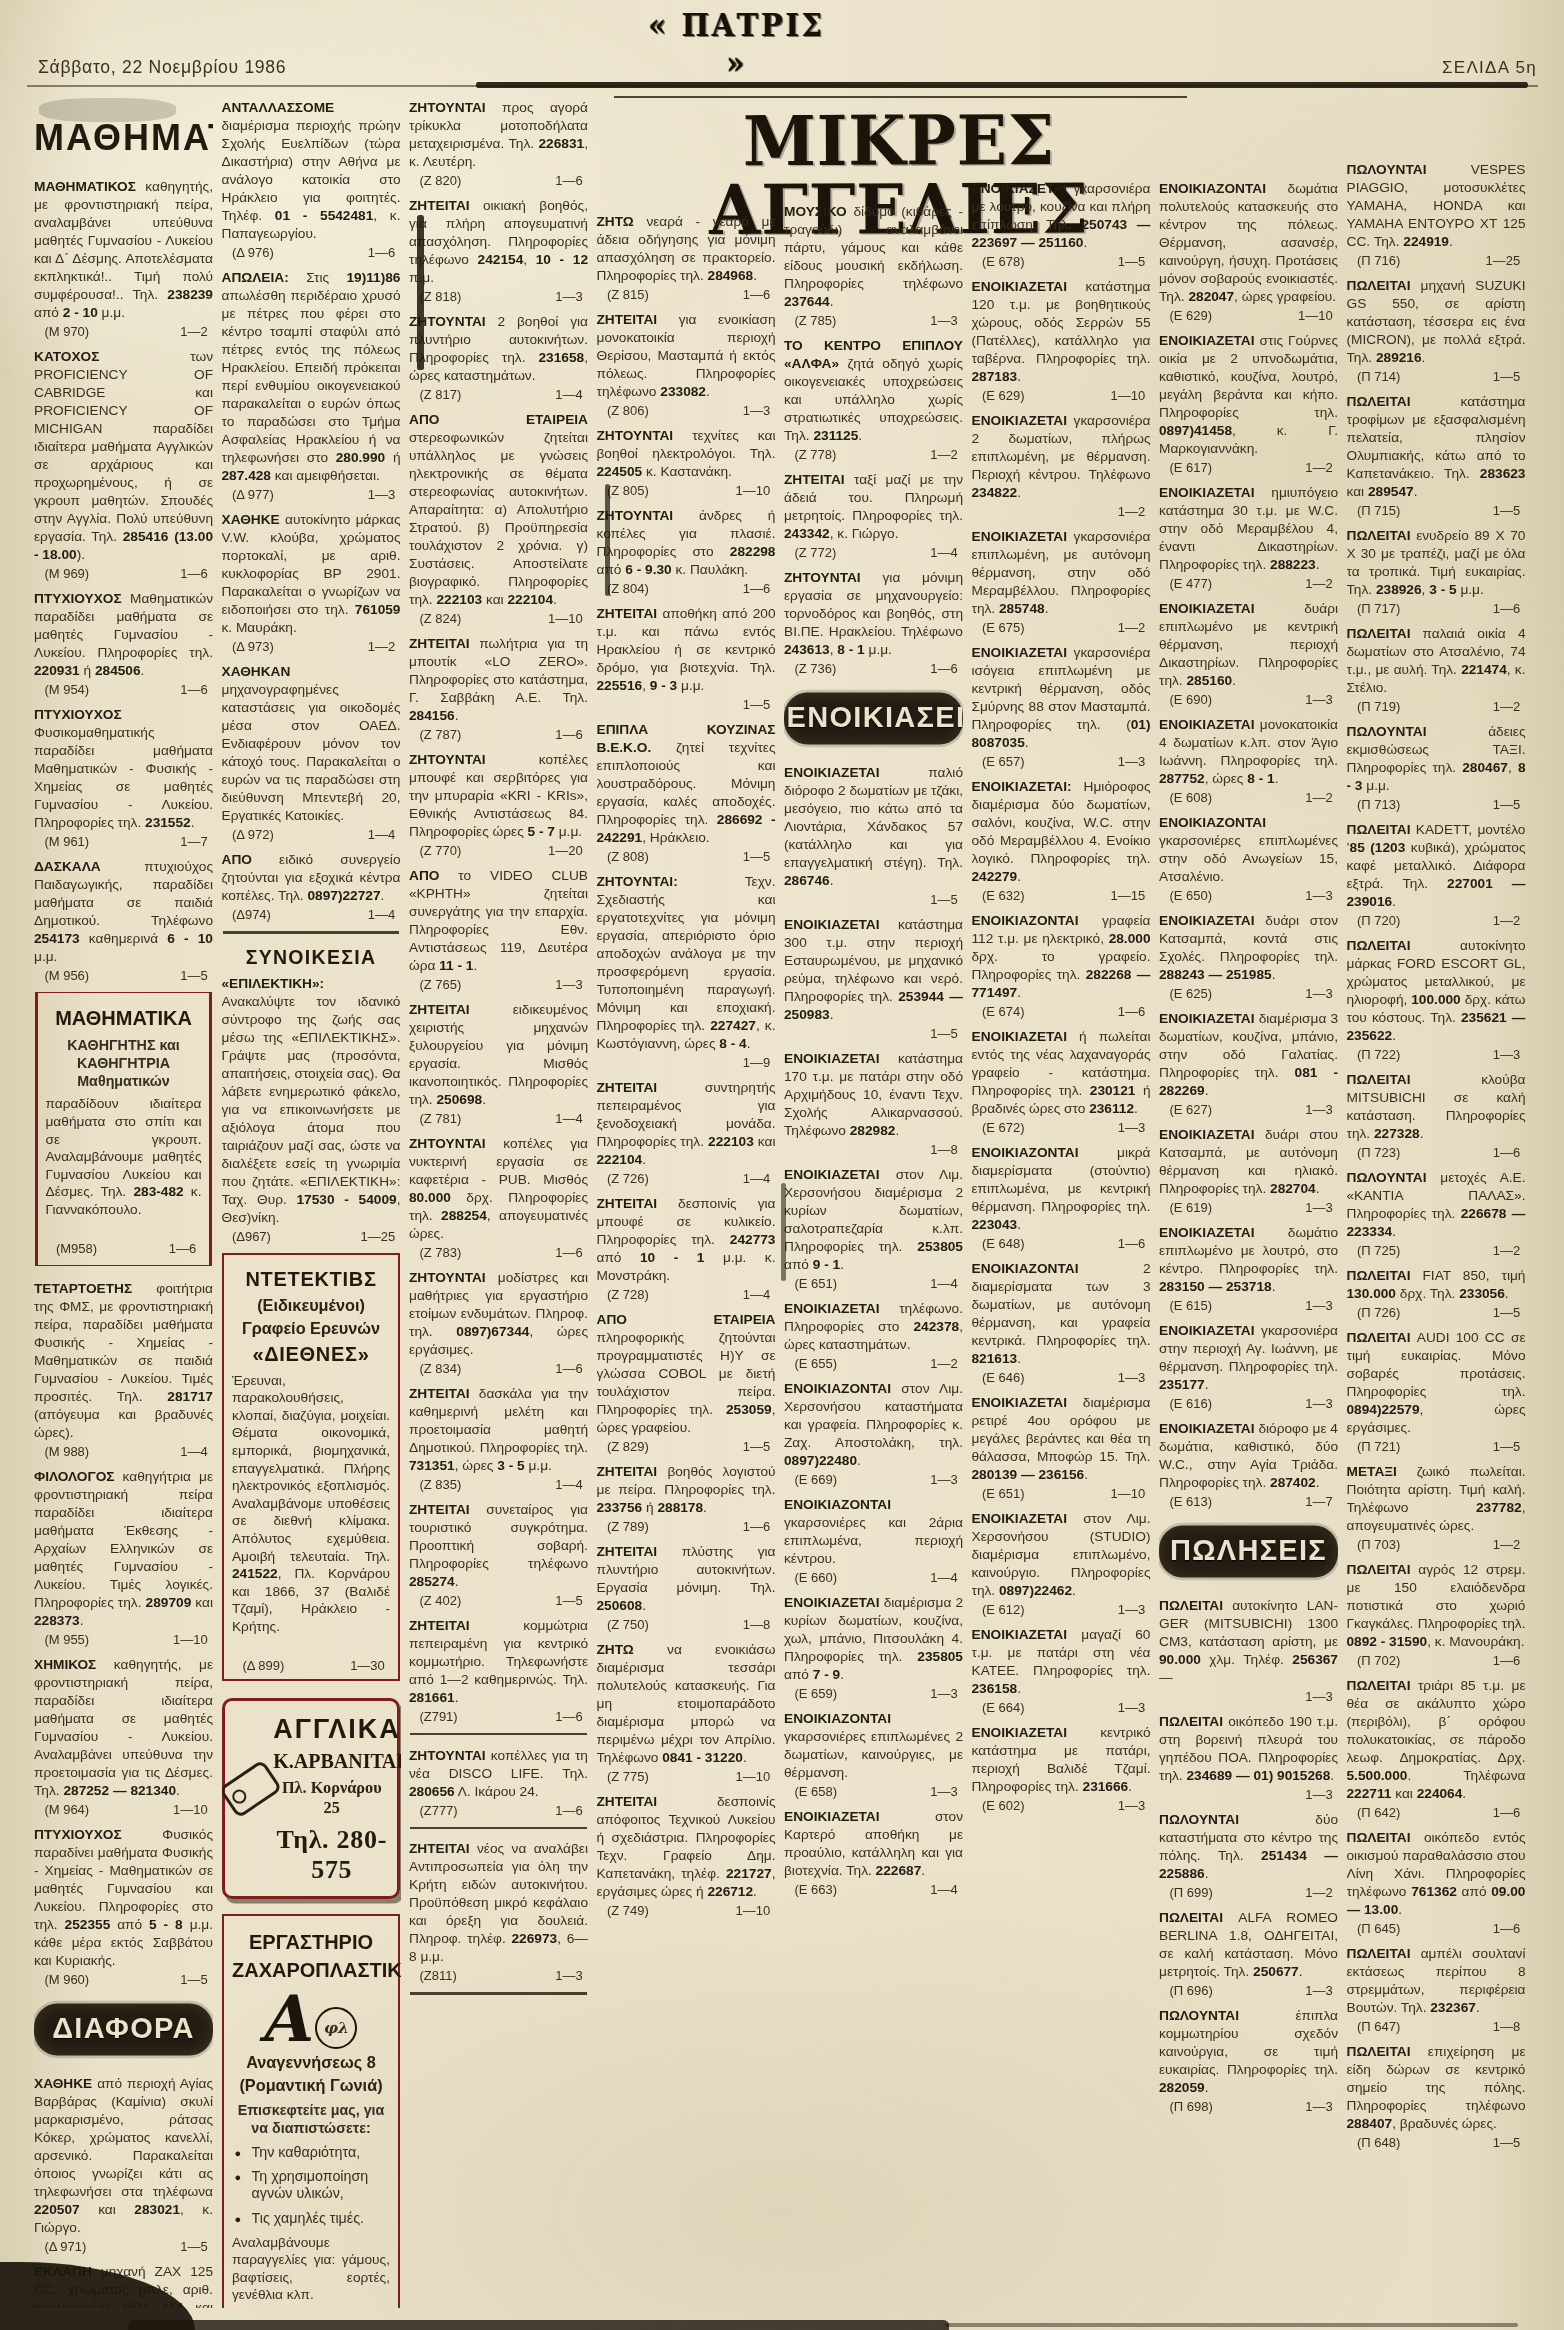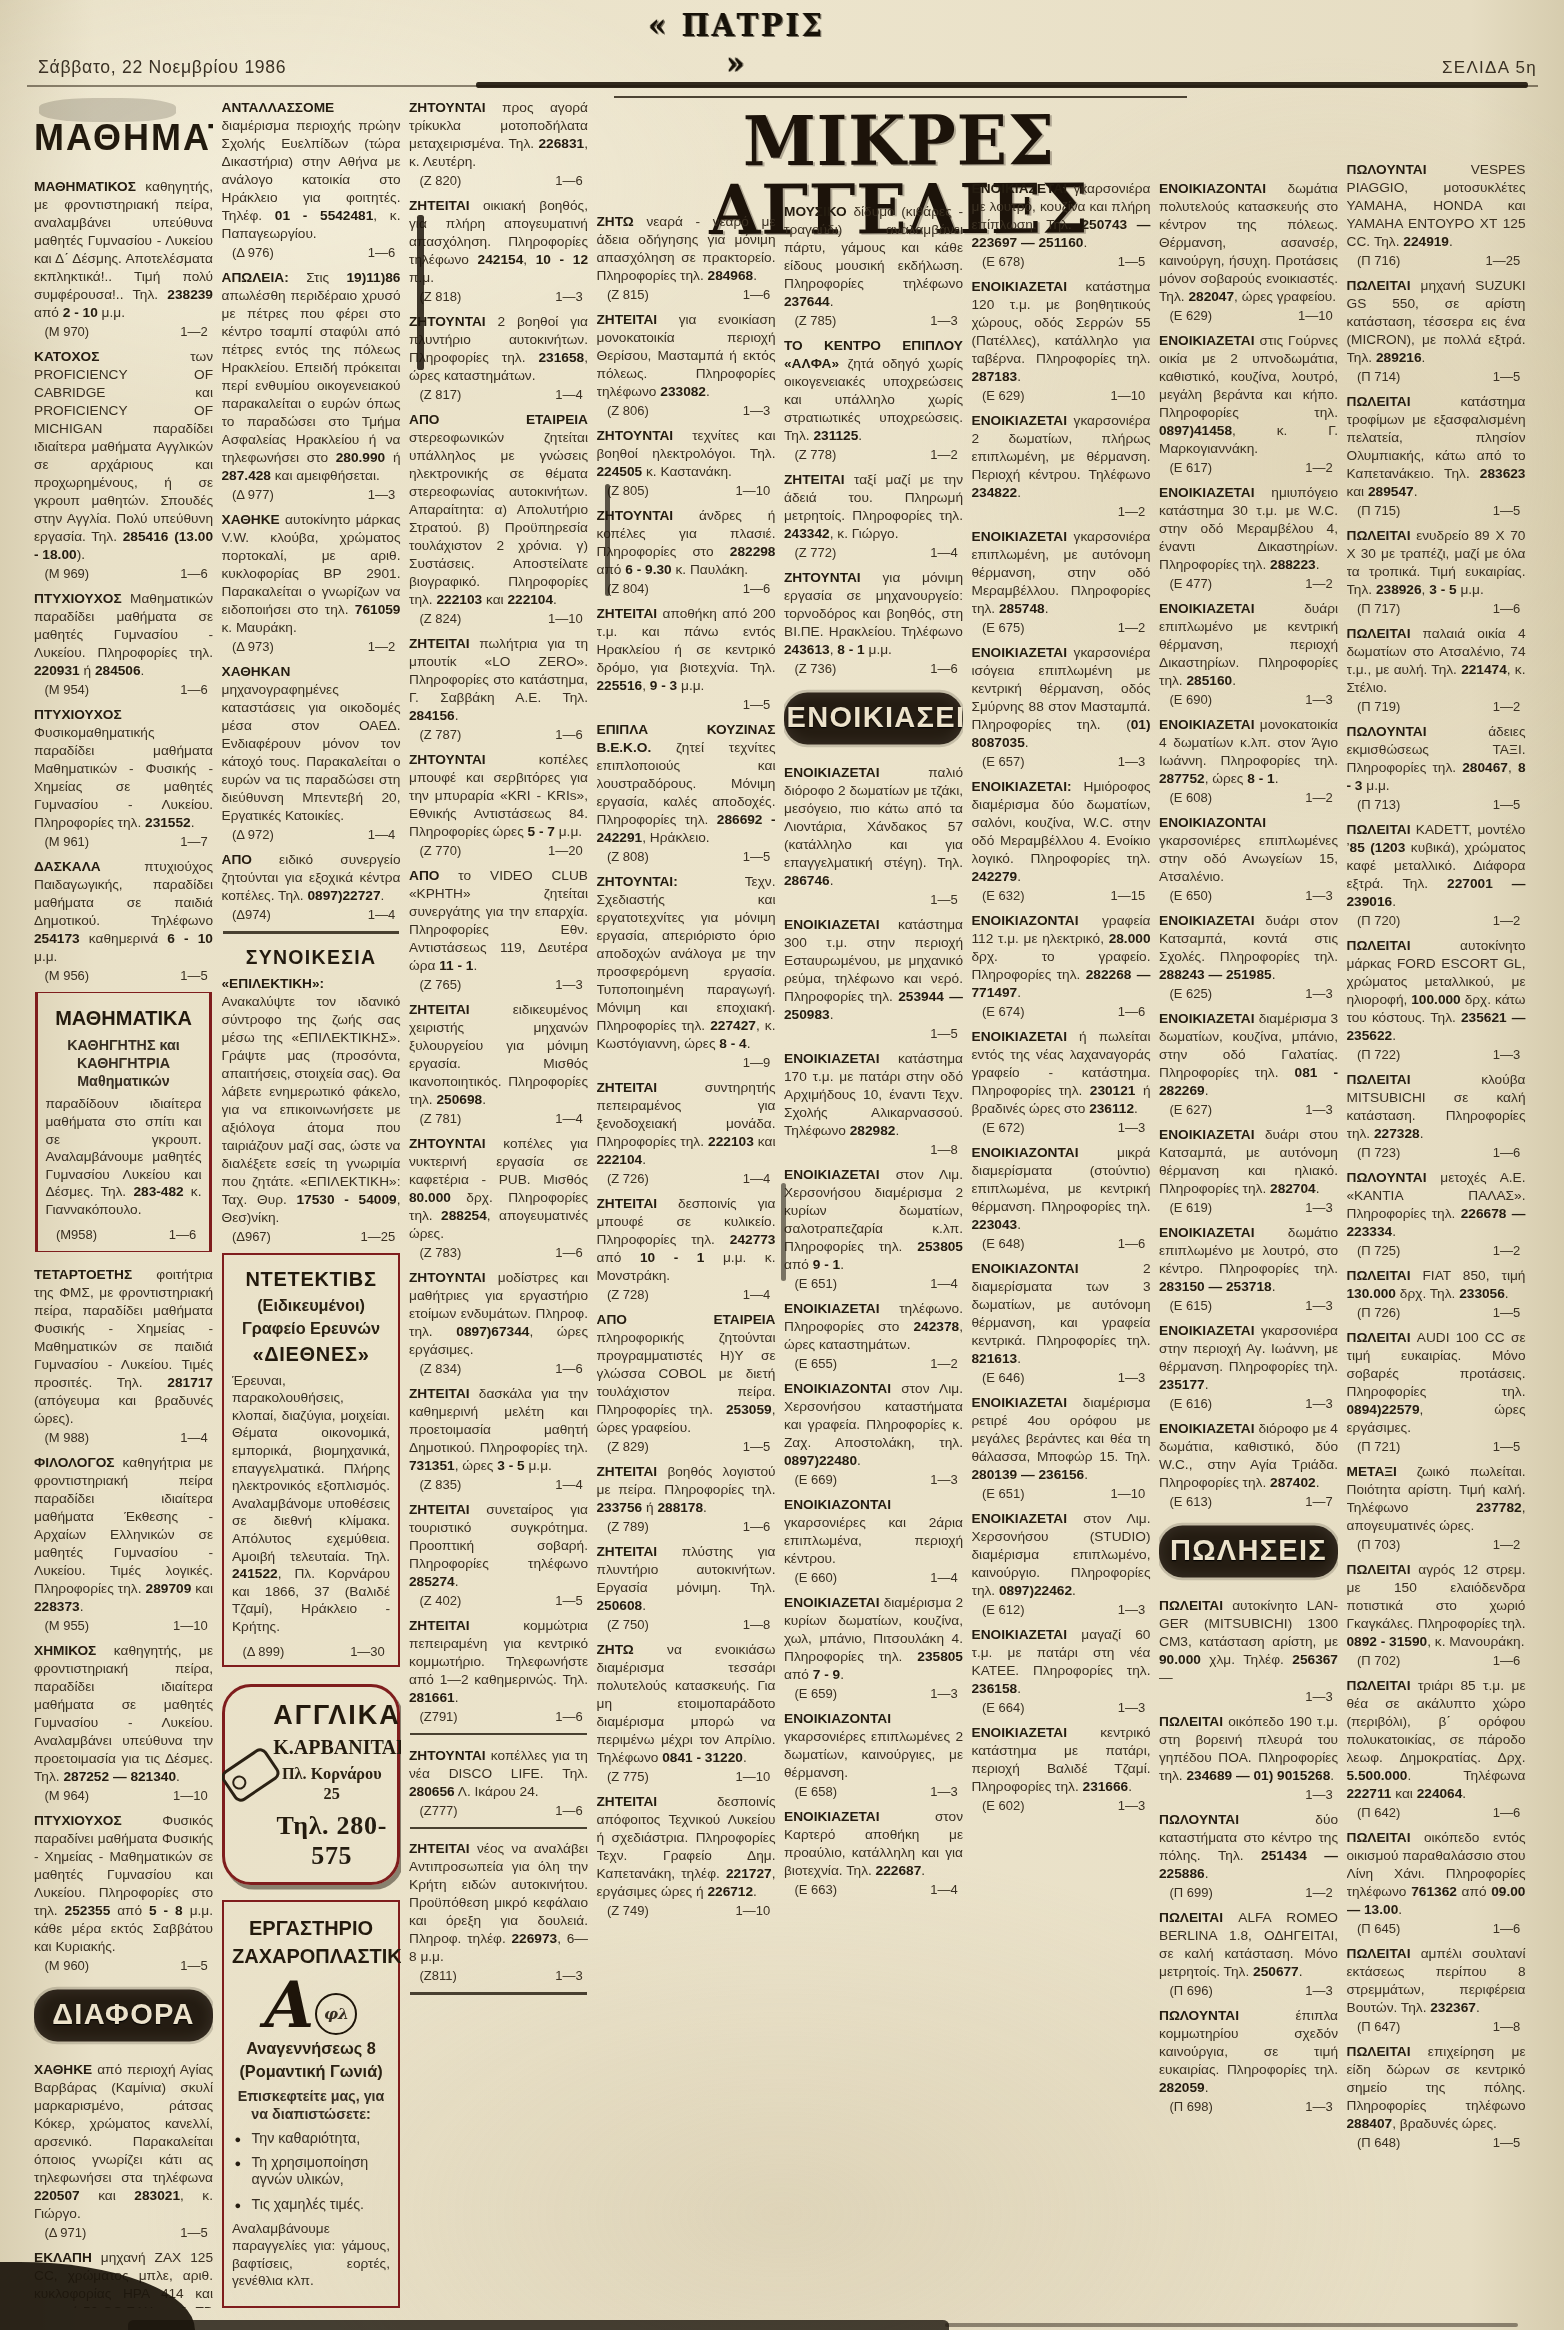--- a/index.html
+++ b/index.html
@@ -44,24 +44,24 @@
   .ref{display:flex;justify-content:space-between;font-size:13px;color:#392f21;padding:2px 5.2px 0 10.4px;}
   .box{border:2px solid #7f1d1d;padding:7.8px 7.8px 6.5px;margin:6.5px 0.7px 14.3px;}
   .bl-h1{font-size:25px;font-weight:bold;text-align:center;letter-spacing:5.2px;color:#231a0d;margin:3.9px 0;}
   .bl-h2{font-size:20px;font-weight:bold;text-align:center;color:#231a0d;margin:5.2px 0;line-height:1.15;}
   .bl-h3{font-size:16.3px;font-weight:bold;text-align:center;color:#2b2213;margin:3.9px 0;}
   .bl-p{font-size:13.7px;line-height:17.6px;text-align:justify;margin:5.2px 0;}
   .bl-pb{font-size:14.3px;line-height:18px;font-weight:bold;text-align:center;margin:6.5px 0 3.9px;}
   .bl-bullet{font-size:14.3px;line-height:17.6px;margin:6.5px 0 6.5px 2.6px;padding-left:17px;position:relative;}
   .bl-bullet::before{content:"●";position:absolute;left:0;top:1.3px;font-size:11px;color:#241c10;}
   .bl-phone{font-size:26px;font-weight:bold;text-align:center;color:#231a0d;margin:6.5px 0 2.6px;letter-spacing:0.7px;}
-  .box .ref{margin-top:6px;}
+  .box .ref{margin-top:20px;}
   
   .box.mathbox{border-width:1.3px 3.9px;padding:9px 7.8px;}
-  .box.agglika{border-radius:29px;border-width:3.3px;position:relative;padding:9px 6.5px 9px 48px;
+  .box.agglika{border-radius:10px;border-width:3.3px;position:relative;padding:9px 6.5px 9px 48px;
     box-shadow:3.3px 4.6px 0 rgba(38,30,18,.5);margin-top:17px;}
   .box.agglika .bl-h1{letter-spacing:2px;font-size:27px;}
   .box.agglika .bl-h2,.box.agglika .bl-h3,.box.agglika .bl-phone{font-family:"Liberation Serif",serif;}
   .tag-icon{position:absolute;left:-1.3px;top:70px;width:47px;height:30px;border:3.3px solid #2a2114;border-radius:7.8px;
     transform:rotate(-34deg);display:flex;align-items:center;}
   .tag-hole{display:inline-block;width:9.8px;height:9.8px;border:2.6px solid #2a2114;border-radius:50%;margin-left:3.3px;}
   .box.lab{border-width:2.6px;padding:10.4px 7.8px;}
   .alpha-logo{display:flex;justify-content:center;align-items:center;gap:1.3px;margin:6.5px 0 3.9px;}
   .alpha-a{font-family:"DejaVu Serif",serif;font-style:italic;font-weight:bold;font-size:64px;line-height:.9;color:#1e150a;}
   .alpha-circ{display:inline-flex;justify-content:center;align-items:center;width:38px;height:38px;border:2.6px solid #1e150a;

